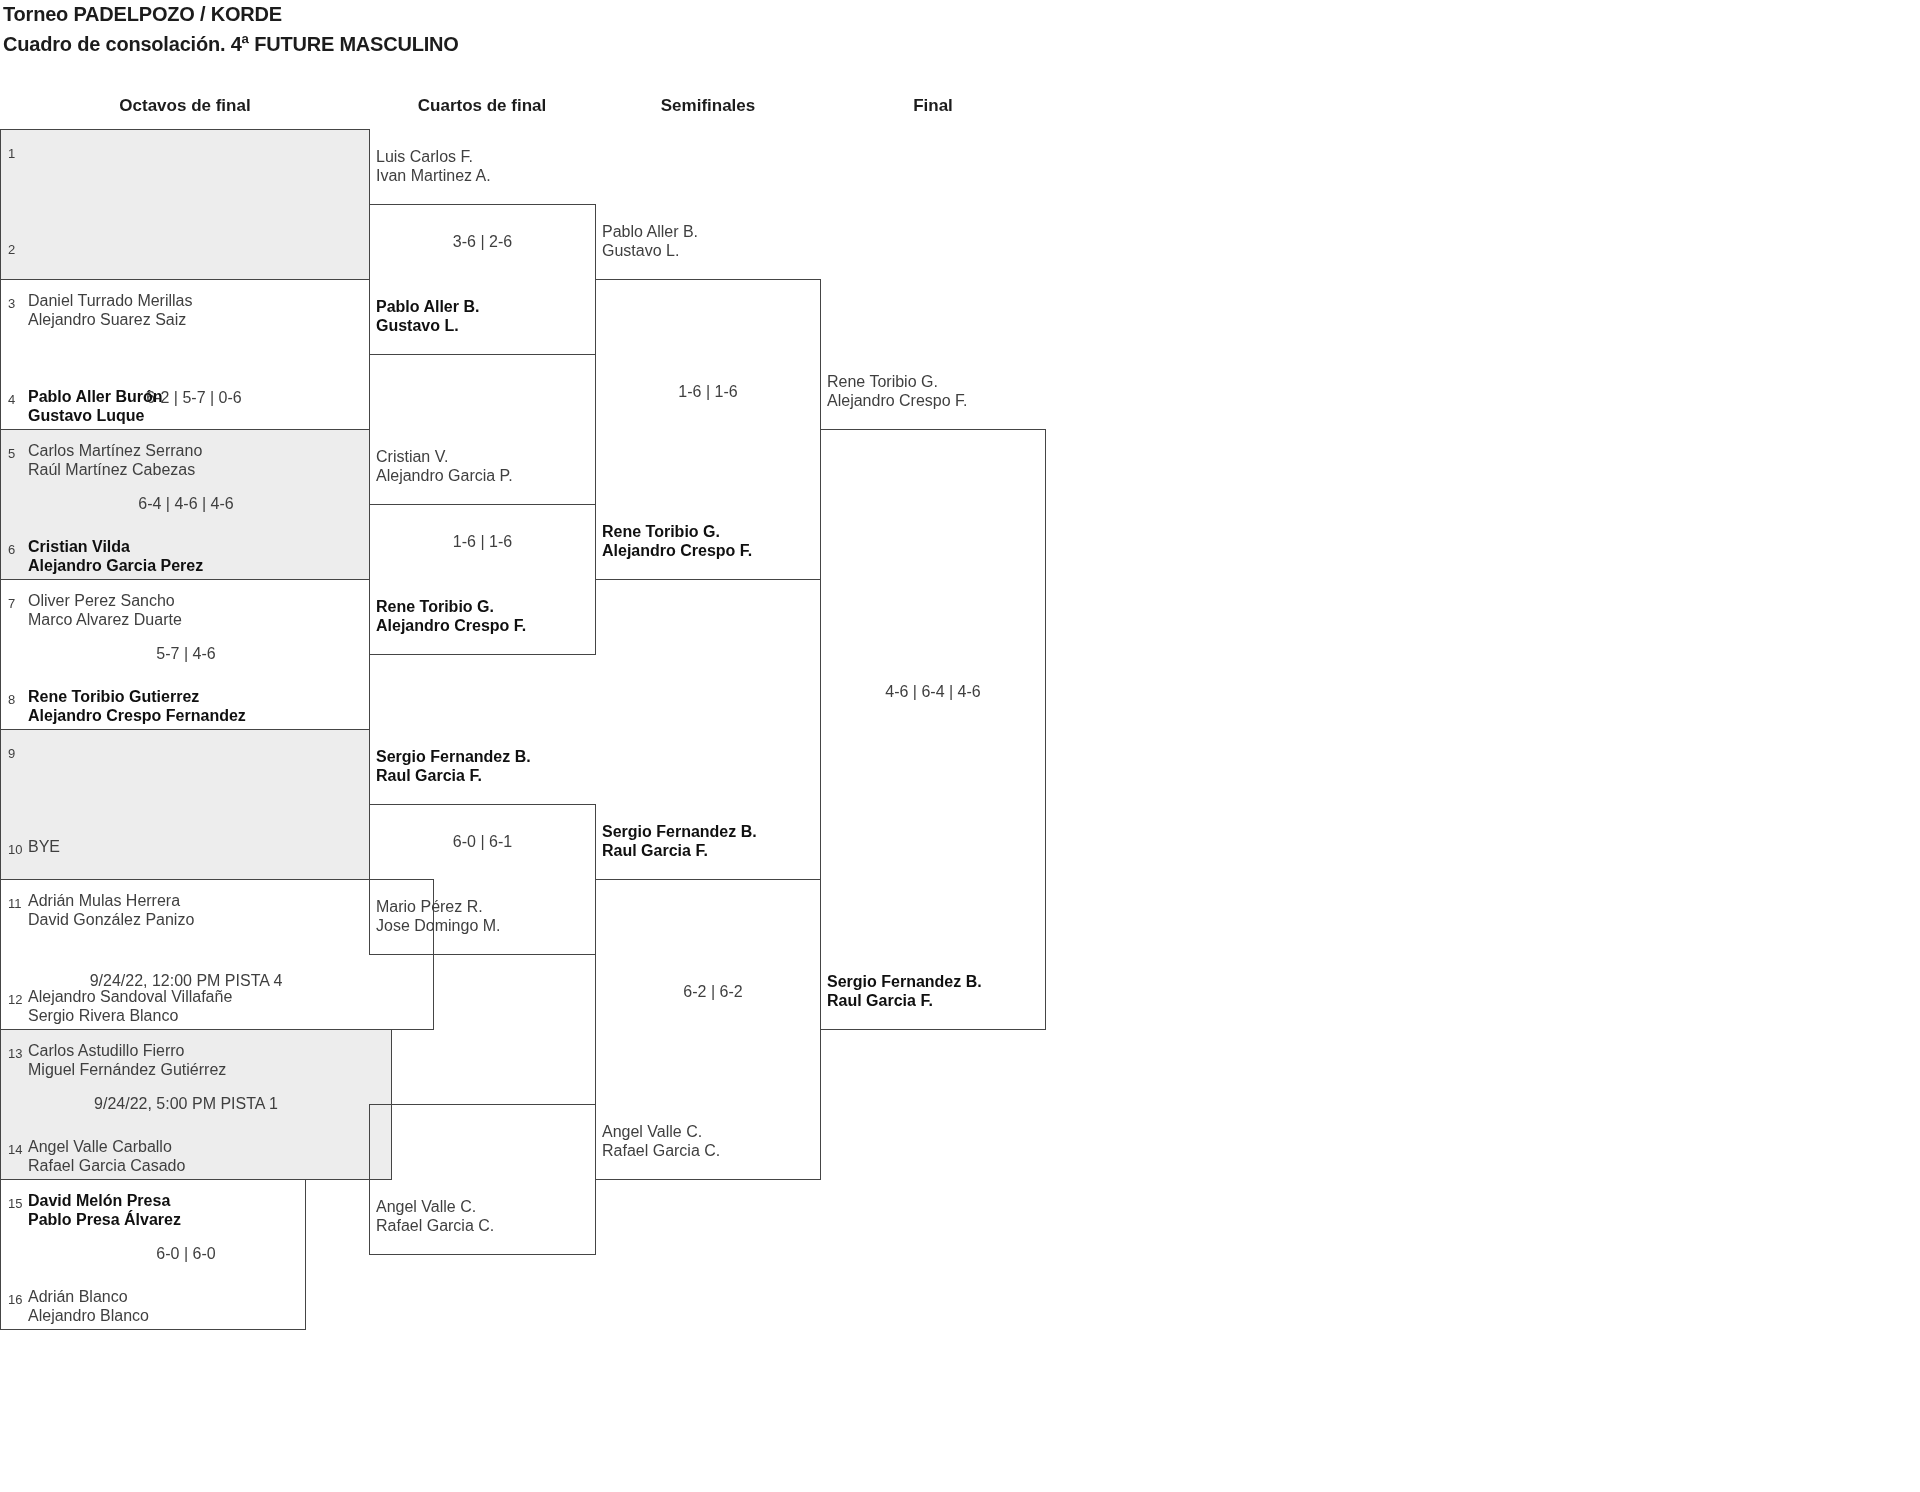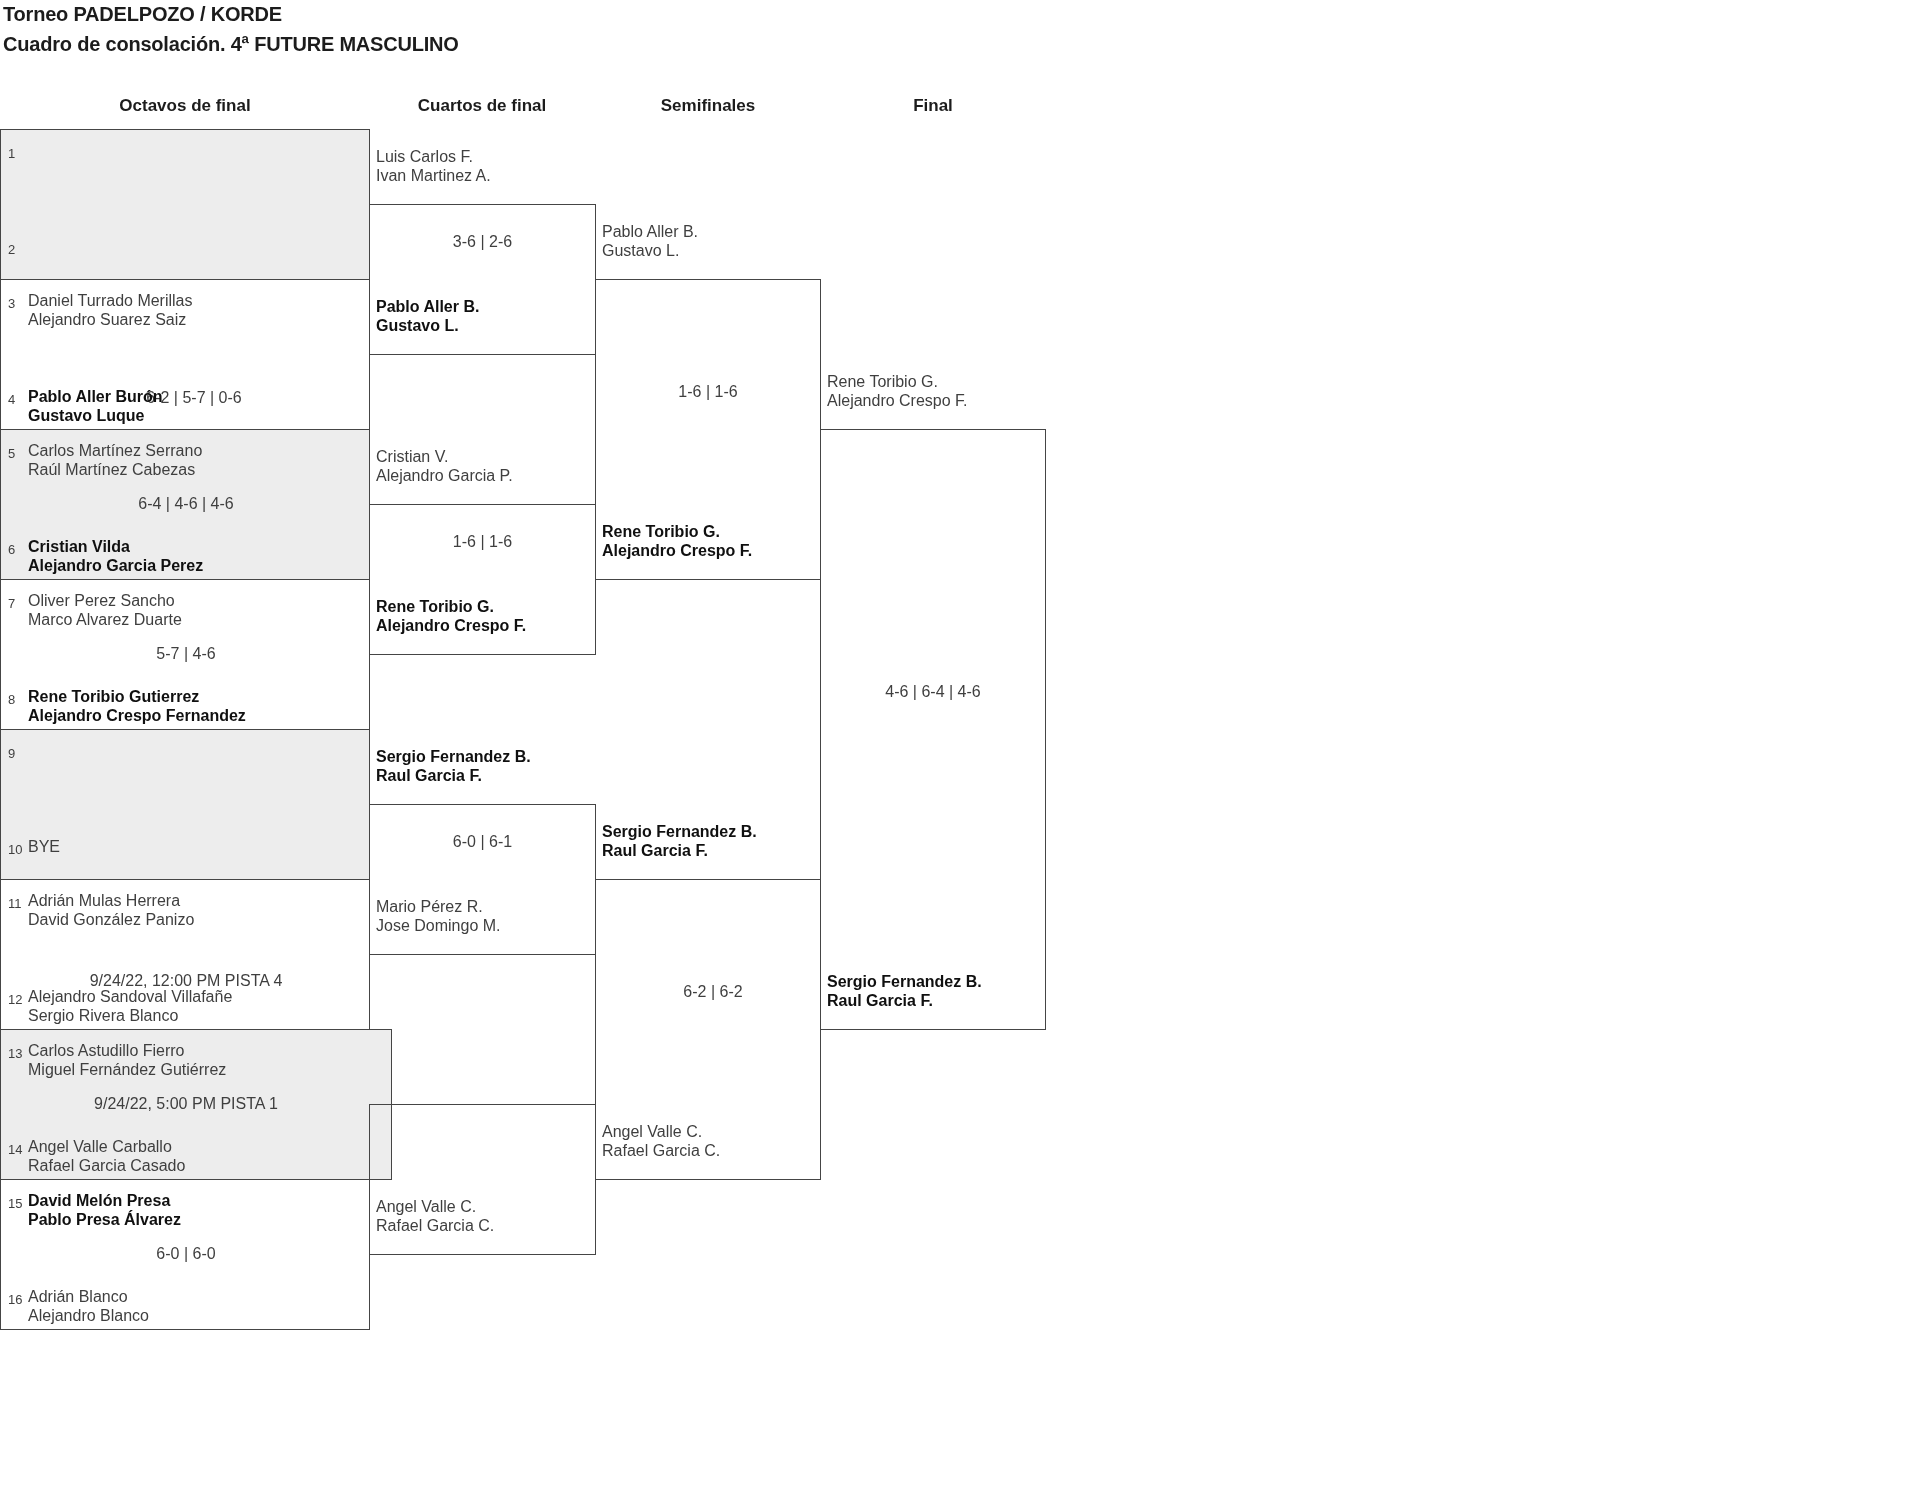--- a/index.html
+++ b/index.html
@@ -106,21 +106,21 @@
         </div>
       </div>
       <div class="box gray" style="left: 0px; top: 729px; width: 370px; height: 151px;">
         <div class="seed" style="left: 7px; top: 14px;">9</div>
         <div class="team" style="left: 27px; top: 11px;"></div>
         <div class="seed" style="left: 7px; top: 110px;">10</div>
         <div class="team" style="left: 27px; top: 107px;">
           <div>BYE</div>
         </div>
       </div>
-      <div class="box" style="left: 0px; top: 879px; width: 370px; height: 151px;">
+      <div class="box" style="left: 0px; top: 879px; width: 434px; height: 151px;">
         <div class="seed" style="left: 7px; top: 14px;">11</div>
         <div class="team" style="left: 27px; top: 11px;">
           <div>Adrián Mulas Herrera</div>
           <div>David González Panizo</div>
         </div>
         <div class="score" style="left: 0px; top: 68px; width: 370px; margin-top: 23px;">9/24/22, 12:00 PM PISTA 4</div>
         <div class="seed" style="left: 7px; top: 110px;">12</div>
         <div class="team" style="left: 27px; top: 107px;">
           <div>Alejandro Sandoval Villafañe</div>
           <div>Sergio Rivera Blanco</div>
@@ -132,21 +132,21 @@
           <div>Carlos Astudillo Fierro</div>
           <div>Miguel Fernández Gutiérrez</div>
         </div>
         <div class="score" style="left: 0px; top: 64px; width: 370px;">9/24/22, 5:00 PM PISTA 1</div>
         <div class="seed" style="left: 7px; top: 110px;">14</div>
         <div class="team" style="left: 27px; top: 107px;">
           <div>Angel Valle Carballo</div>
           <div>Rafael Garcia Casado</div>
         </div>
       </div>
-      <div class="box" style="left: 0px; top: 1179px; width: 370px; height: 151px;">
+      <div class="box" style="left: 0px; top: 1179px; width: 306px; height: 151px;">
         <div class="seed" style="left: 7px; top: 14px;">15</div>
         <div class="team bold" style="left: 27px; top: 11px;">
           <div>David Melón Presa</div>
           <div>Pablo Presa Álvarez</div>
         </div>
         <div class="score" style="left: 0px; top: 64px; width: 370px;">6-0 | 6-0</div>
         <div class="seed" style="left: 7px; top: 110px;">16</div>
         <div class="team" style="left: 27px; top: 107px;">
           <div>Adrián Blanco</div>
           <div>Alejandro Blanco</div>

